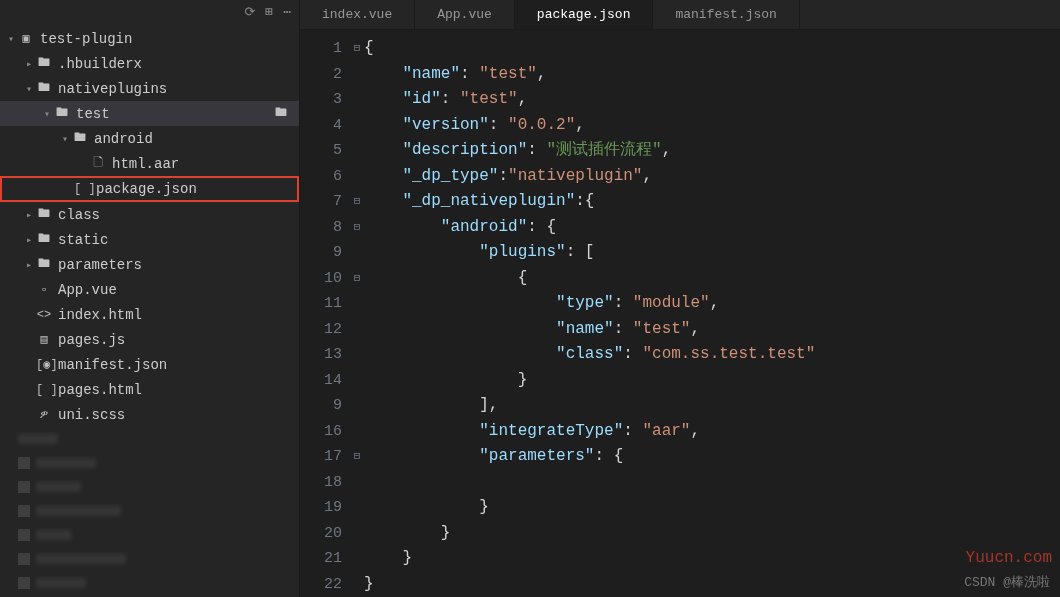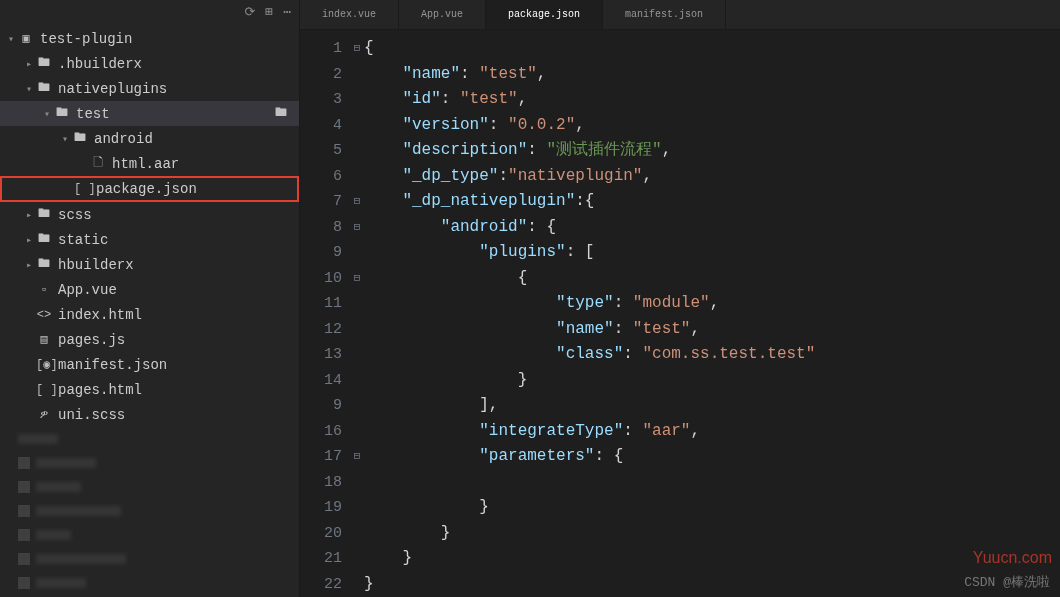--- a/index.html
+++ b/index.html
@@ -73,21 +73,21 @@
       display: flex;
       background: #252526;
       height: 30px;
       border-bottom: 1px solid #1a1a1a;
     }
     .tab {
       padding: 0 22px;
       display: flex;
       align-items: center;
       color: #969696;
-      font-size: 10px;
+      font-size: 13px;
       border-right: 1px solid #1a1a1a;
       cursor: pointer;
     }
     .tab.active { background: #1e1e1e; color: #fff; }
     .editor-body { flex: 1; display: flex; overflow: hidden; }
     .gutter {
       width: 50px;
       background: #1e1e1e;
       padding-top: 6px;
       text-align: right;
@@ -118,21 +118,21 @@
     .k { color: #9cdcfe; } 
     .s { color: #ce9178; } 
     .g { color: #6a9955; } 
     .watermark {
       position: absolute;
       bottom: 30px;
       right: 8px;
       color: #c0392b;
       font-size: 16px;
       opacity: 0.85;
-      font-family: Liberation Sans, sans-serif;
+      font-family: Liberation Mono, monospace;
     }
     .footer-mark {
       position: absolute;
       bottom: 6px;
       right: 10px;
       color: #777;
       font-size: 13px;
       margin-left: 48px;
     }
   </style>
@@ -177,31 +177,31 @@
       <span class="icon">🗋</span>
       <span class="file-label">html.aar</span>
     </div>
     <div class="tree-row highlighted" style="padding-left:72px">
       <span class="icon">[ ]</span>
       <span class="file-label">package.json</span>
     </div>
     <div class="tree-row" style="padding-left:22px">
       <span class="chevron">▸</span>
       <span class="icon folder-icon">🖿</span>
-      <span class="file-label">scss</span>
+      <span class="file-label">class</span>
     </div>
     <div class="tree-row" style="padding-left:22px">
       <span class="chevron">▸</span>
       <span class="icon folder-icon">🖿</span>
       <span class="file-label">static</span>
     </div>
     <div class="tree-row" style="padding-left:22px">
       <span class="chevron">▸</span>
       <span class="icon folder-icon">🖿</span>
-      <span class="file-label">hbuilderx</span>
+      <span class="file-label">parameters</span>
     </div>
     <div class="tree-row" style="padding-left:36px">
       <span class="icon">▫</span>
       <span class="file-label">App.vue</span>
     </div>
     <div class="tree-row" style="padding-left:36px">
       <span class="icon">&lt;&gt;</span>
       <span class="file-label">index.html</span>
     </div>
     <div class="tree-row" style="padding-left:36px">

